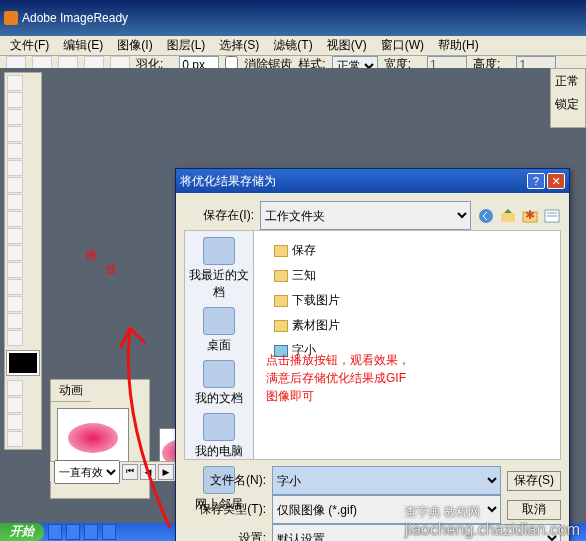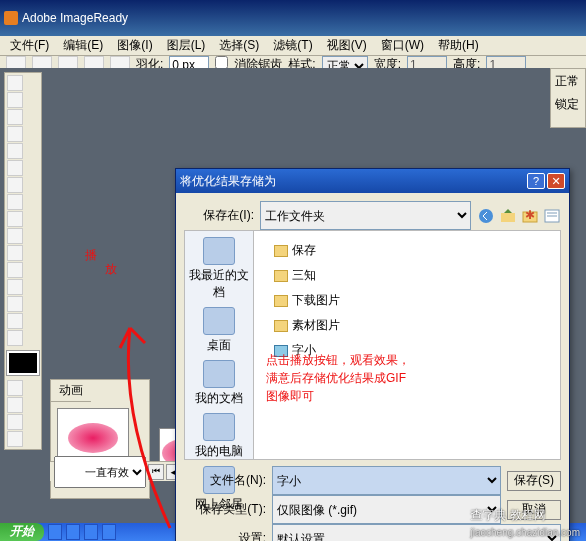--- a/index.html
+++ b/index.html
@@ -6,21 +6,21 @@
 body { width: 586px; height: 541px; background: #4a5568; overflow: hidden; position: relative; }
 
 .titlebar { height: 36px; background: linear-gradient(#0a246a, #3a6ea5); color: #fff; display: flex; align-items: center; padding: 0 4px; gap: 4px; }
 .titlebar .icon { width: 14px; height: 14px; background: #e67e22; border-radius: 2px; }
 
 .menubar { height: 20px; background: #ece9d8; display: flex; align-items: center; padding: 0 4px; gap: 2px; border-bottom: 1px solid #aca899; }
 .menubar span { padding: 2px 6px; cursor: default; }
 
 .toolbar { height: 28px; background: #ece9d8; display: flex; align-items: flex-start; padding: 0 6px; gap: 6px; border-bottom: 1px solid #aca899; }
 .toolbar .tb-btn { width: 20px; height: 20px; border: 1px solid #ccc; background: #f4f4f4; }
-.toolbar input[type=text] { width: 40px; height: 18px; border: 1px solid #7f9db9; padding: 0 2px; }
+.toolbar input[type=text] { width: 40px; height: 18px; border: 1px solid #7f9db9; padding: 0 2px; margin-left: 10px; }
 .toolbar select { height: 20px; border: 1px solid #7f9db9; }
 .toolbar input[type=checkbox] { vertical-align: middle; }
 
 .workspace { position: absolute; top: 68px; left: 0; right: 0; bottom: 18px; background: #5a6470; }
 
 .tools-left { position: absolute; left: 4px; top: 4px; width: 38px; background: #ece9d8; border: 1px solid #aca899; padding: 2px; display: flex; flex-wrap: wrap; gap: 1px; }
 .tools-left .tool { width: 16px; height: 16px; background: #f4f4f4; border: 1px solid #ccc; }
 .tools-left .swatch { width: 32px; height: 24px; margin: 4px 0; background: #000; border: 2px solid #fff; outline: 1px solid #999; }
 
 .right-panel { position: absolute; right: 0; top: 0; width: 36px; height: 60px; background: #ece9d8; border: 1px solid #aca899; padding: 4px; font-size: 11px; }
@@ -29,25 +29,25 @@
 .anim-panel .tab { background: #ece9d8; border-bottom: 1px solid #aca899; padding: 2px 8px; display: inline-block; }
 .anim-panel .thumb { width: 72px; height: 60px; margin: 6px; border: 1px solid #888; background: #fff; display: flex; align-items: center; justify-content: center; }
 .pink-blob { width: 50px; height: 30px; background: radial-gradient(#e91e63, #f8bbd0); border-radius: 50%; }
 
 .filmstrip { position: absolute; left: 155px; bottom: 24px; right: 0; height: 120px; background: #5a6470; display: flex; align-items: flex-end; gap: 4px; padding: 4px; overflow: hidden; }
 .filmstrip .frame { width: 58px; text-align: center; }
 .filmstrip .frame .fimg { width: 56px; height: 50px; border: 1px solid #888; background: #fff; display: flex; align-items: center; justify-content: center; }
 .filmstrip .frame .ftime { color: #a8cfff; font-size: 11px; margin-top: 2px; }
 
 .anim-controls { position: absolute; left: 50px; bottom: 42px; width: 200px; height: 20px; background: #ece9d8; border-top: 1px solid #aca899; display: flex; align-items: center; gap: 2px; padding: 0 4px; z-index: 5; }
-.anim-controls select { height: 32px; font-size: 11px; padding-left: 26px; }
+.anim-controls select { height: 24px; font-size: 11px; }
 .anim-controls .pbtn { width: 16px; height: 16px; border: 1px solid #999; background: #f0f0f0; display: flex; align-items: center; justify-content: center; font-size: 9px; }
 
 .watermark { position: absolute; right: 6px; bottom: 2px; color: #fff; font-size: 13px; text-shadow: 0 0 2px #000; z-index: 50; }
-.watermark .sub { font-size: 10px; color: #ddd; }
+.watermark .sub { font-size: 16px; color: #ddd; }
 
 .taskbar { position: absolute; left: 0; right: 0; bottom: 0; height: 18px; background: linear-gradient(#245edb, #3c81f3); display: flex; align-items: center; }
 .taskbar .start { height: 18px; background: linear-gradient(#3ba838, #57c654); color: #fff; font-weight: bold; padding: 0 10px; border-radius: 0 8px 8px 0; font-style: italic; }
 .taskbar .titem { height: 16px; background: #3c81f3; border: 1px solid #2050c0; margin-left: 4px; padding: 0 6px; color: #fff; font-size: 10px; }
 
 
 .anno { position: absolute; left: 60px; top: 150px; width: 150px; height: 330px; pointer-events: none; z-index: 40; }
 .anno svg { width: 100%; height: 100%; }
 .anno-text { position: absolute; left: 85px; top: 180px; font-size: 38px; color: #e11; font-family: "KaiTi", serif; line-height: 1.2; z-index: 41; pointer-events: none; }
 

